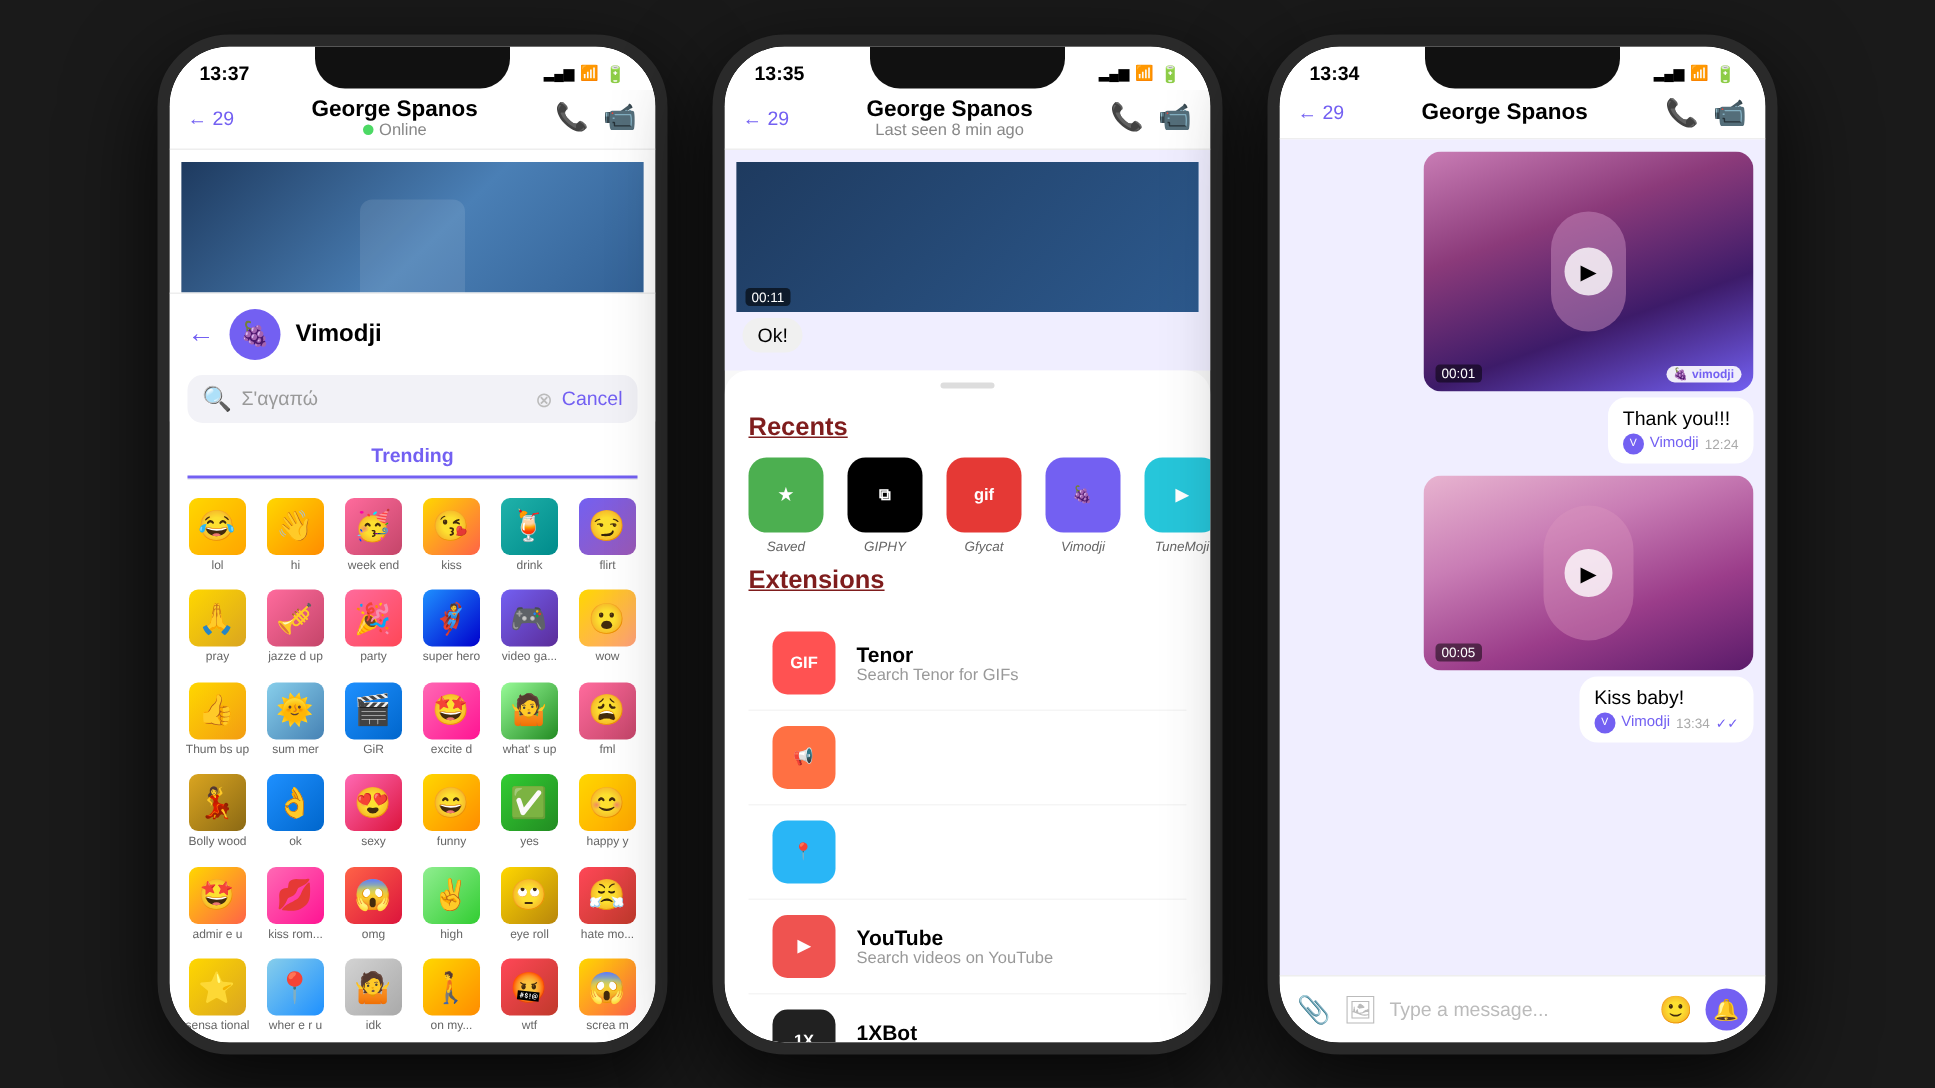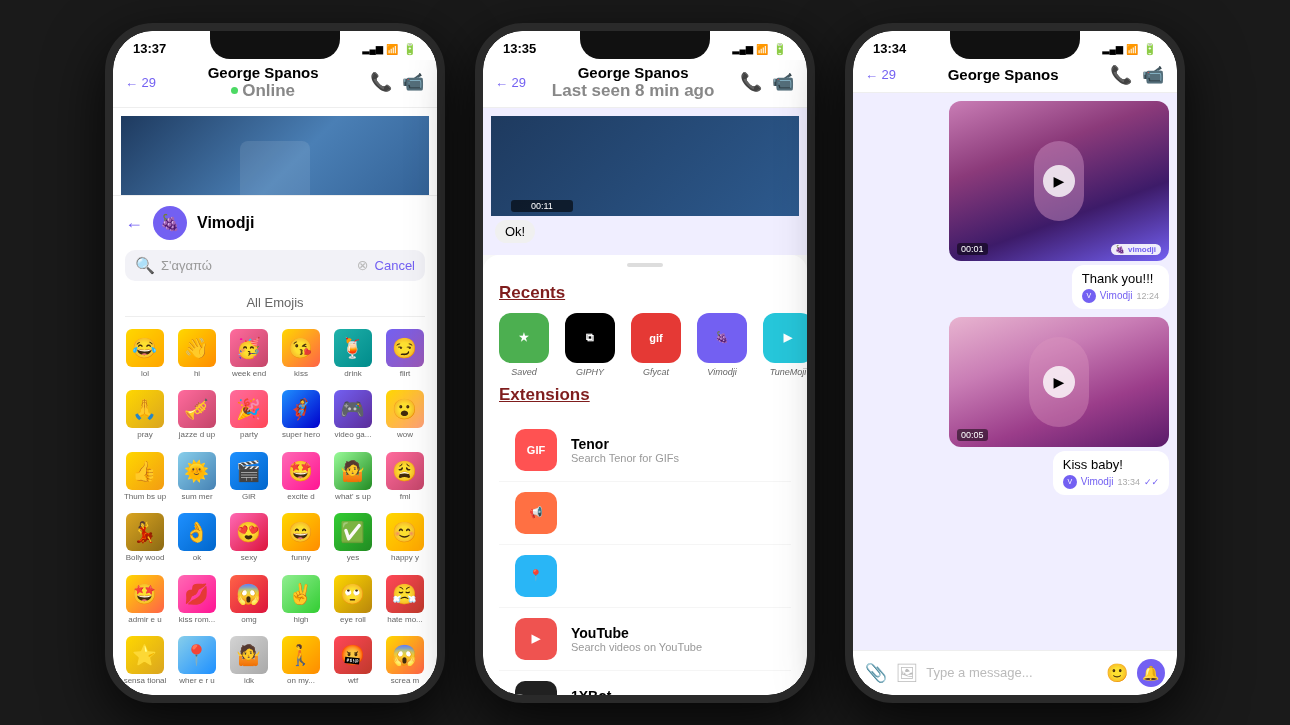--- a/index.html
+++ b/index.html
@@ -72,40 +72,39 @@
       align-items: center;
       justify-content: space-between;
       padding: 4px 12px 6px;
       background: #fff;
       border-bottom: 1px solid #eee;
     }
     .chat-header-left { display: flex; align-items: center; gap: 4px; }
     .back-btn { color: #7360f2; font-size: 13px; }
     .header-title { text-align: center; }
     .header-name { font-size: 15px; font-weight: 600; color: #000; }
-    .header-status { font-size: 17px; color: #888; font-weight: bold; }
+    .header-status { font-size: 11px; color: #888; }
     .header-actions { display: flex; gap: 10px; }
     .header-icon { color: #7360f2; font-size: 18px; }
 
     
     .message-area {
       background: #fff;
       padding: 8px;
       overflow: hidden;
     }
     .video-duration {
       position: absolute;
       bottom: 4px;
       left: 6px;
       background: rgba(0,0,0,0.6);
       color: #fff;
       font-size: 9px;
-      padding: 1px 20px;
+      padding: 1px 4px;
       border-radius: 3px;
-      margin-left: 14px;
     }
 
     .ok-bubble {
       background: #f0f0f0;
       border-radius: 14px;
       padding: 4px 10px;
       font-size: 13px;
       display: inline-block;
       margin: 4px 0;
       margin-left: 4px;
@@ -370,21 +369,21 @@
         <div class="vimodji-icon-circle">🍇</div>
         <span class="panel-title">Vimodji</span>
       </div>
       <div class="search-bar">
         <span>🔍</span>
         <span class="search-placeholder">Σ'αγαπώ</span>
         <span style="color:#bbb;font-size:14px;">⊗</span>
         <span class="cancel-btn">Cancel</span>
       </div>
       <div class="emoji-tabs">
-        <div class="emoji-tab">All Emojis</div>
+        <div class="emoji-tab active">Trending</div>
       </div>
       <div class="emoji-grid" id="emoji-grid-1">
       <div class="emoji-item">
     <div class="emoji-img em-lol">😂</div>
     <div class="emoji-label">lol</div>
   </div>
           <div class="emoji-item">
     <div class="emoji-img em-hi">👋</div>
     <div class="emoji-label">hi</div>
   </div>

